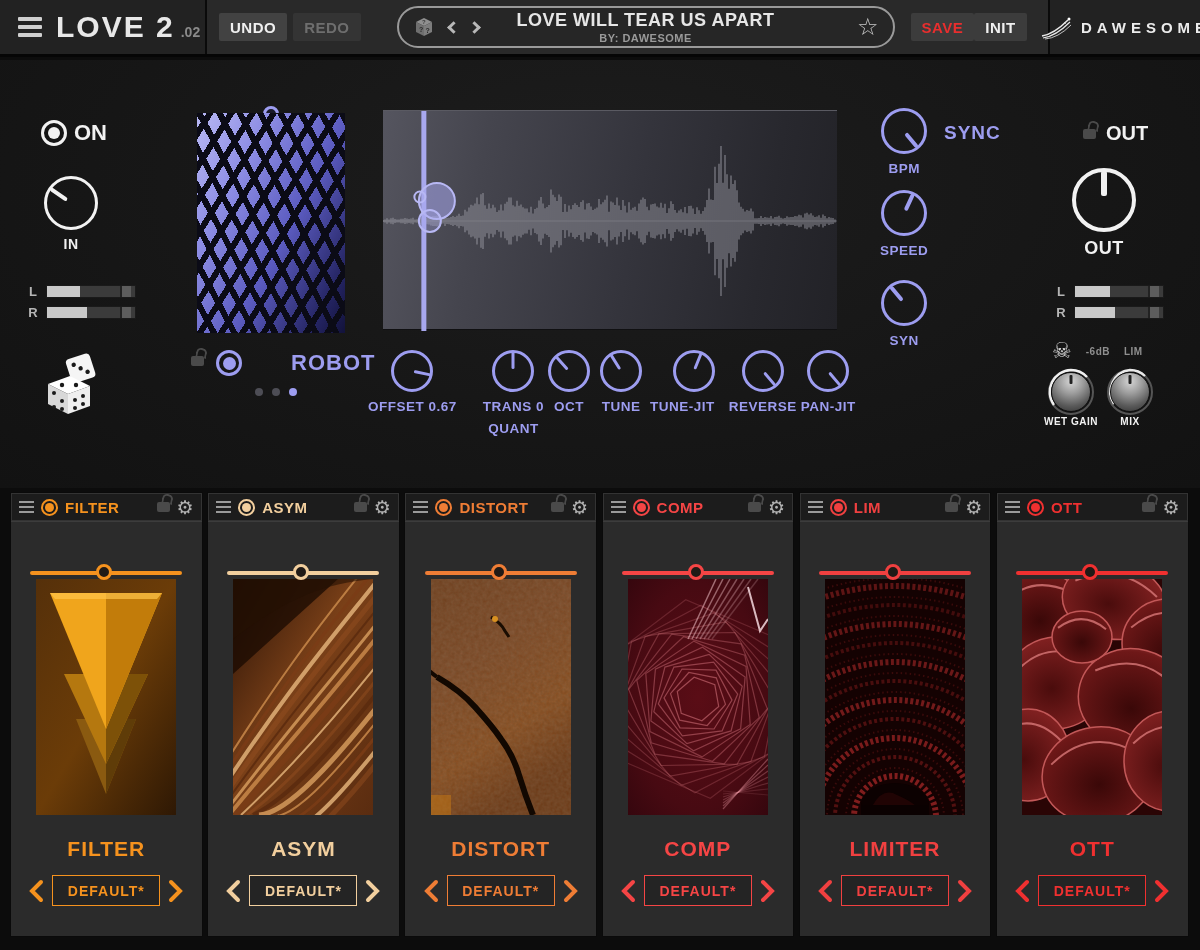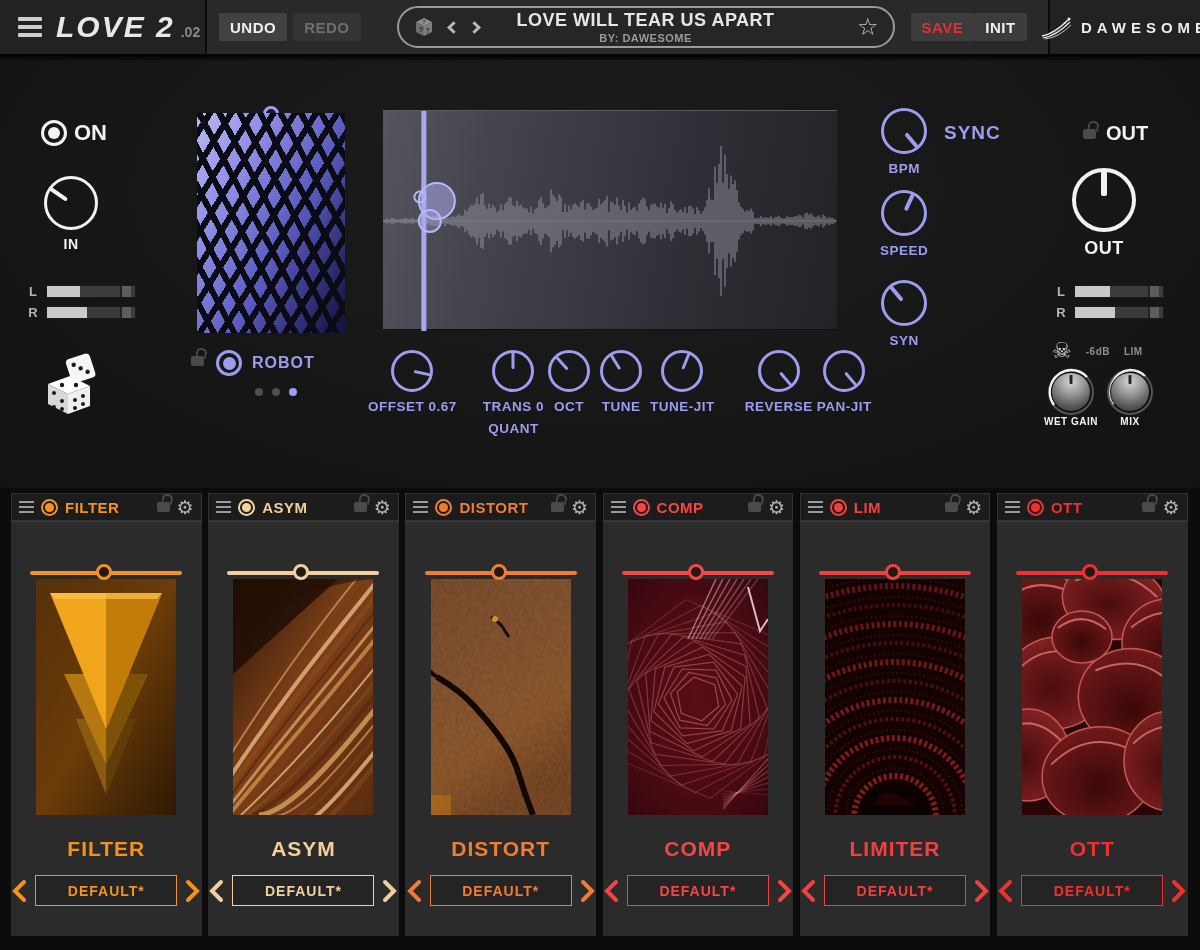--- a/index.html
+++ b/index.html
@@ -6,21 +6,21 @@
   html,body { width:1200px; height:950px; background:#0c0c0c; font-family:"Liberation Sans", sans-serif; overflow:hidden; }
   #app { position:relative; width:1200px; height:950px; background:#0c0c0c; }
 
   
   #topbar { position:absolute; top:0; left:0; width:1200px; height:57px; background:#1f1f1f; border-bottom:3px solid #050505; display:flex; }
   .tb-left { width:207px; height:100%; display:flex; align-items:center; padding-left:18px; background:#222; border-right:2px solid #0a0a0a; }
   .tb-center { flex:1; background:#292929; display:flex; align-items:center; border-right:2px solid #0a0a0a; }
   .tb-right { width:150px; background:#222; display:flex; align-items:center; justify-content:center; gap:8px; }
   .hamburger { display:flex; flex-direction:column; gap:4px; cursor:pointer; }
   .hamburger i { display:block; width:24px; height:4px; background:#cfcfcf; border-radius:1px; }
-  .logo-title { color:#e8e8e8; font-size:30px; font-weight:bold; letter-spacing:2px; margin-left:14px;font-style:italic; }
+  .logo-title { color:#e8e8e8; font-size:30px; font-weight:bold; letter-spacing:2px; margin-left:14px; }
   .logo-ver { color:#8a8a8a; font-size:14px; font-weight:bold; margin-left:6px; margin-top:10px; }
   .tb-btn { height:28px; padding:0 11px; display:flex; align-items:center; font-size:15px; font-weight:bold; letter-spacing:.5px; border-radius:2px; cursor:pointer; }
   .btn-undo { background:#424242; color:#f0f0f0; margin-left:12px; }
   .btn-redo { background:#343434; color:#6e6e6e; margin-left:6px; }
   .btn-save { background:#3c3c3c; color:#e82e2e; margin-left:16px; }
   .btn-init { background:#3c3c3c; color:#f0f0f0; }
   .preset-pill { height:42px; margin-left:36px; width:498px; border:2px solid #9a9a9a; border-radius:22px; background:#262626; display:flex; align-items:center; position:relative; padding:0 14px; }
   .pill-title-wrap { position:absolute; left:0; right:0; top:0; bottom:0; display:flex; flex-direction:column; align-items:center; justify-content:center; pointer-events:none; }
   .pill-title { color:#e6e6e6; font-size:18px; font-weight:bold; letter-spacing:.5px; }
   .pill-author { color:#9a9a9a; font-size:11px; font-weight:bold; letter-spacing:.5px; margin-top:1px; }
@@ -65,21 +65,21 @@
   .hslider .handle { position:absolute; top:0; width:16px; height:16px; border-radius:50%; background:#1a1a2a; cursor:pointer; }
   #robot-tex { position:absolute; left:197px; top:53px; width:148px; height:220px;
     background:
       repeating-linear-gradient(62deg, rgba(0,0,0,0) 0 12px, #0b0b16 12px 18px),
       repeating-linear-gradient(-58deg, rgba(0,0,0,0) 0 12px, #0b0b16 12px 18px),
       linear-gradient(118deg, #b9b9f4 0%, #8d8de4 28%, #5b5bc0 58%, #232360 88%, #12123a 100%);
   }
   #robot-ctl { position:absolute; left:190px; top:290px; display:flex; align-items:center; gap:10px; }
   #robot-ctl .radio { width:26px; height:26px; border:3px solid #9d9df0; }
   #robot-ctl .dot { width:13px; height:13px; background:#9d9df0; }
-  #robot-ctl .lbl { color:#9d9df0; font-size:16px; font-weight:bold; letter-spacing:1px; }
+  #robot-ctl .lbl { color:#9d9df0; font-size:22px; font-weight:bold; letter-spacing:1px;margin-left:39px; }
   #robot-dots { position:absolute; left:255px; top:328px; display:flex; gap:9px; }
   #robot-dots .pdot { width:8px; height:8px; border-radius:50%; background:#4d4d55; cursor:pointer; }
   #robot-dots .pdot.active { background:#9d9df0; }
 
   .lockicon { position:relative; width:13px; height:10px; background:#4a4a4a; border-radius:2px; display:inline-block; cursor:pointer; }
   .lockicon::before { content:""; position:absolute; width:7px; height:8px; border:2.5px solid #4a4a4a; border-bottom:none; border-radius:5px 5px 0 0; top:-8px; left:5px; transform:rotate(12deg); }
   #robot-lock { position:absolute; left:191px; top:296px; }
 
   
   #wave-panel { position:absolute; left:383px; top:50px; width:454px; height:220px; cursor:pointer;
@@ -127,21 +127,21 @@
   .mod-title { color:var(--ac); font-size:15px; font-weight:bold; letter-spacing:.5px; flex:1; }
   .mod-header .gear { color:#b2b2b2; font-size:19px; line-height:1; cursor:pointer; }
   .mod-slider { position:relative; width:152px; height:16px; margin-top:42px; }
   .mod-slider .line { background:var(--ac); }
   .mod-slider .handle { border:3px solid var(--ac); left:66px; background:#201a16; }
   .mod-tex { width:140px; height:236px; margin-top:-1px; }
   .mod-tex svg { display:block; }
   .mod-name { color:var(--ac); font-size:21px; font-weight:bold; letter-spacing:1px; margin-top:22px; }
   .mod-preset { display:flex; align-items:center; margin-top:14px; gap:8px; }
   .mod-preset .pchev { cursor:pointer; }
-  .preset-box { width:142px; height:31px; border:1px solid var(--ac); background:#242424; display:flex; align-items:center; justify-content:center; cursor:pointer; }
+  .preset-box { width:108px; height:31px; border:1px solid var(--ac); background:#242424; display:flex; align-items:center; justify-content:center; cursor:pointer; }
   .preset-box span { color:var(--ac); font-size:14px; font-weight:bold; letter-spacing:1px; }
 
   #hslider-robot .line, #robot-slider .line { background:#9d9df0; }
   #robot-slider .handle { border:3px solid #9d9df0; }
 </style>
 </head>
 <body>
 
 <div id="app">
 
@@ -531,21 +531,21 @@
           <div class="plabel">OCT</div>
         </div>
         <div class="kcell" style="margin-right: 8px;">
           <div class="knob pknob" style="width: 42px; height: 42px;">
             <div class="rot" style="transform: rotate(-32deg);">
               <div class="ptr" style="width: 3px; height: 17px;"></div>
             </div>
           </div>
           <div class="plabel">TUNE</div>
         </div>
-        <div class="kcell" style="margin-right: 30px;">
+        <div class="kcell" style="margin-right: 14px; align-items: flex-end;">
           <div class="knob pknob" style="width: 42px; height: 42px;">
             <div class="rot" style="transform: rotate(22deg);">
               <div class="ptr" style="width: 3px; height: 17px;"></div>
             </div>
           </div>
           <div class="plabel">TUNE-JIT</div>
         </div>
         <div class="kcell" style="margin-right: 4px;">
           <div class="knob pknob" style="width: 42px; height: 42px;">
             <div class="rot" style="transform: rotate(140deg);">

